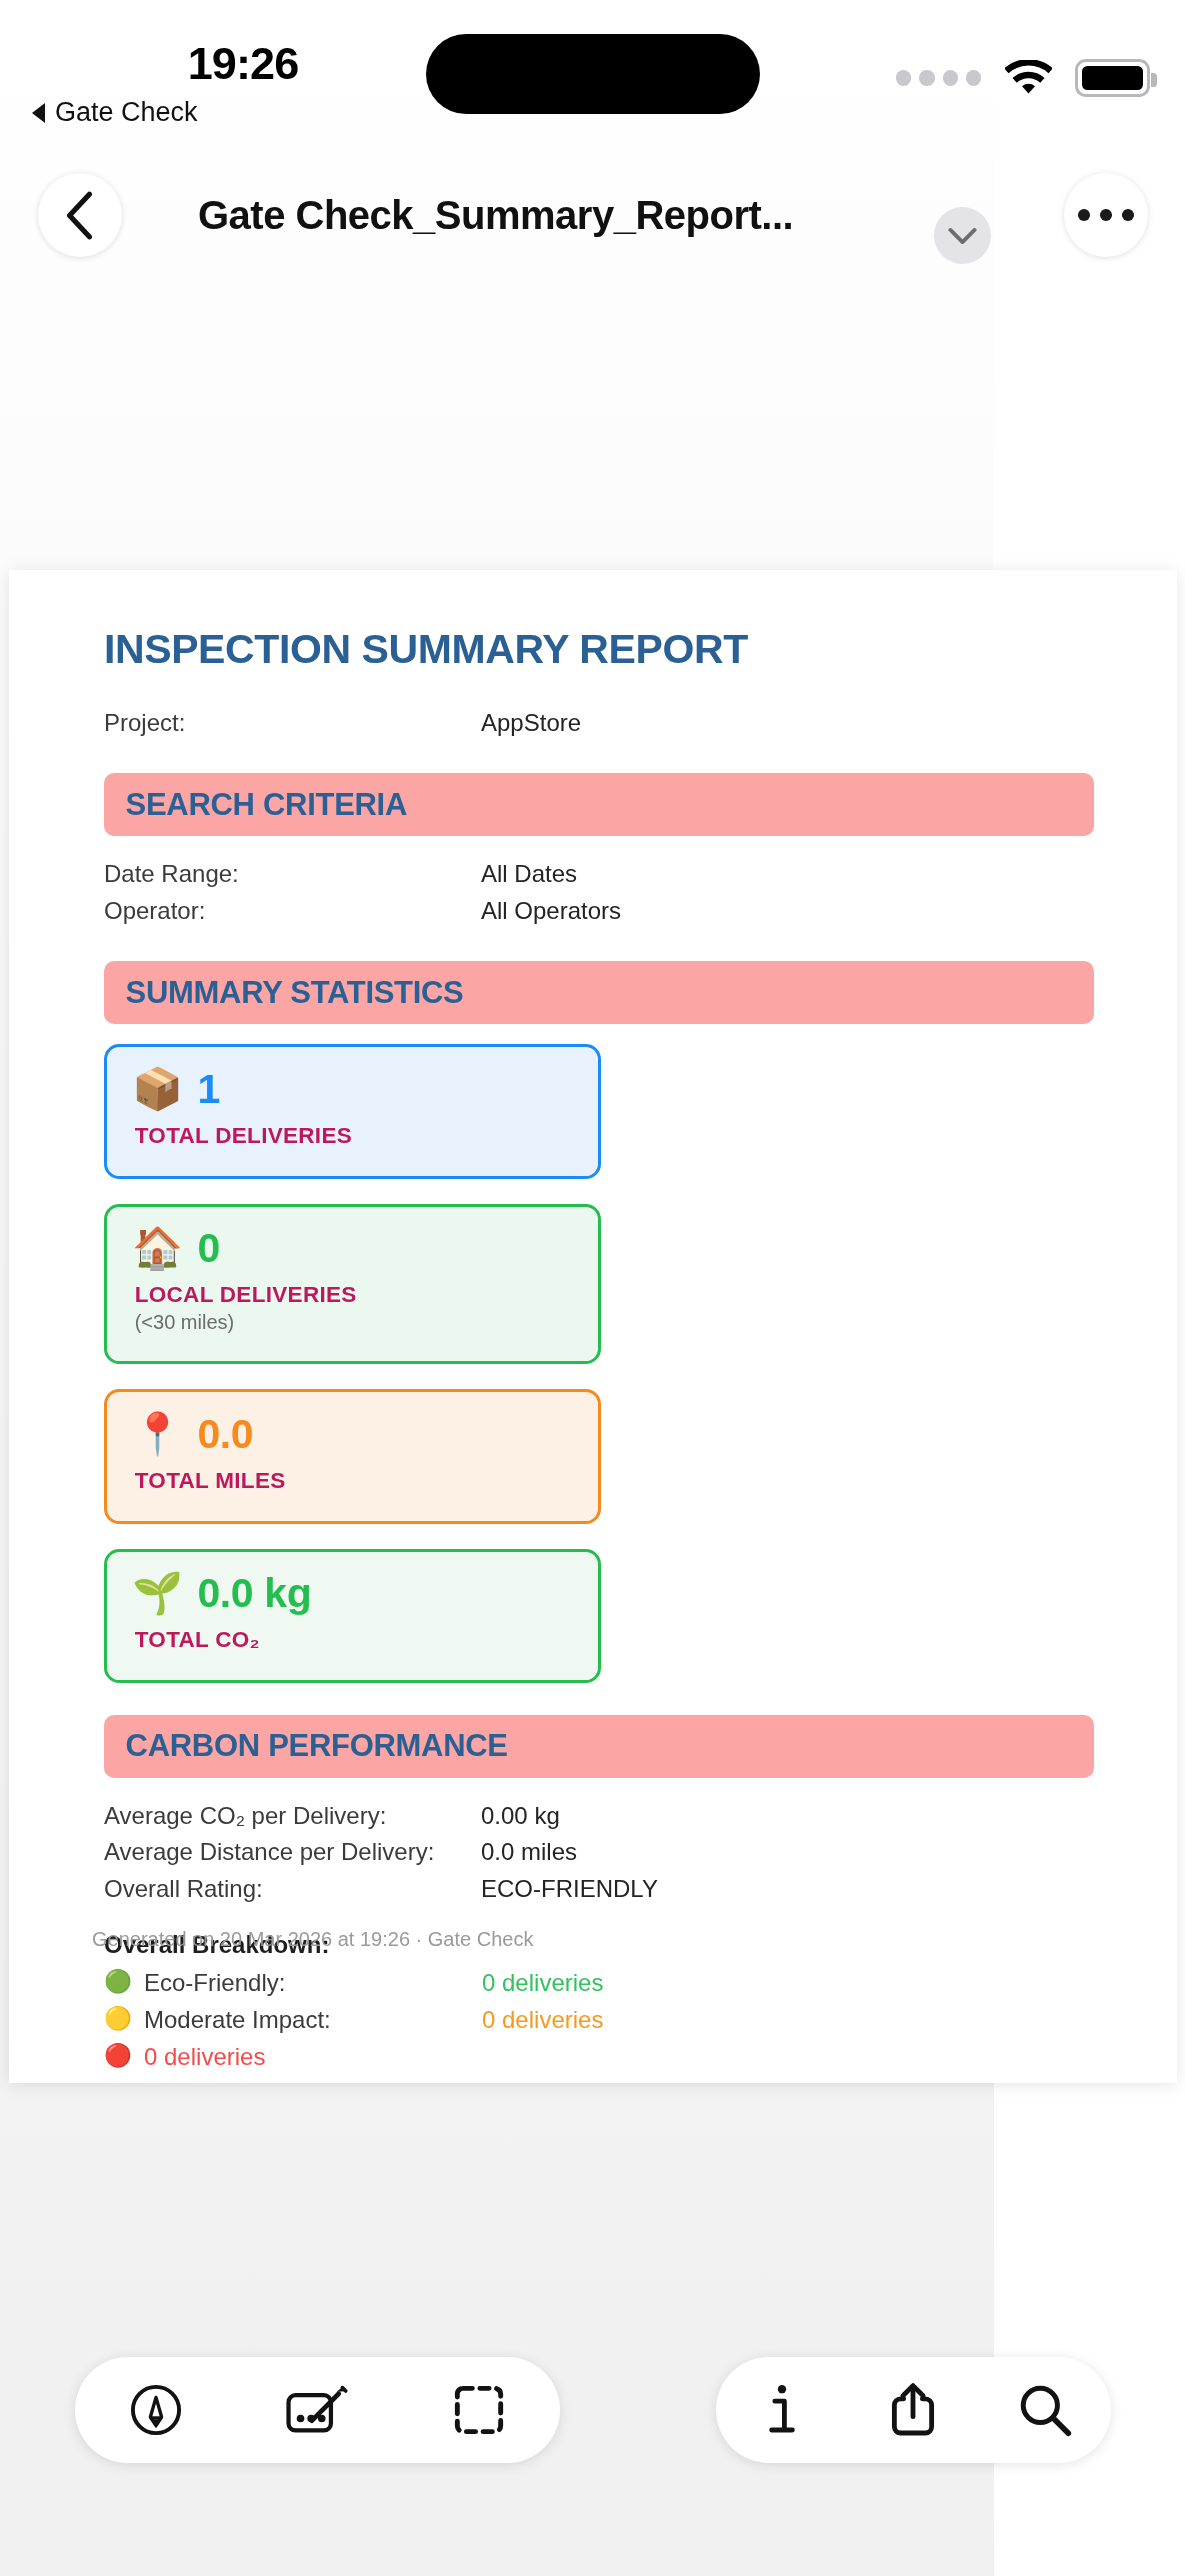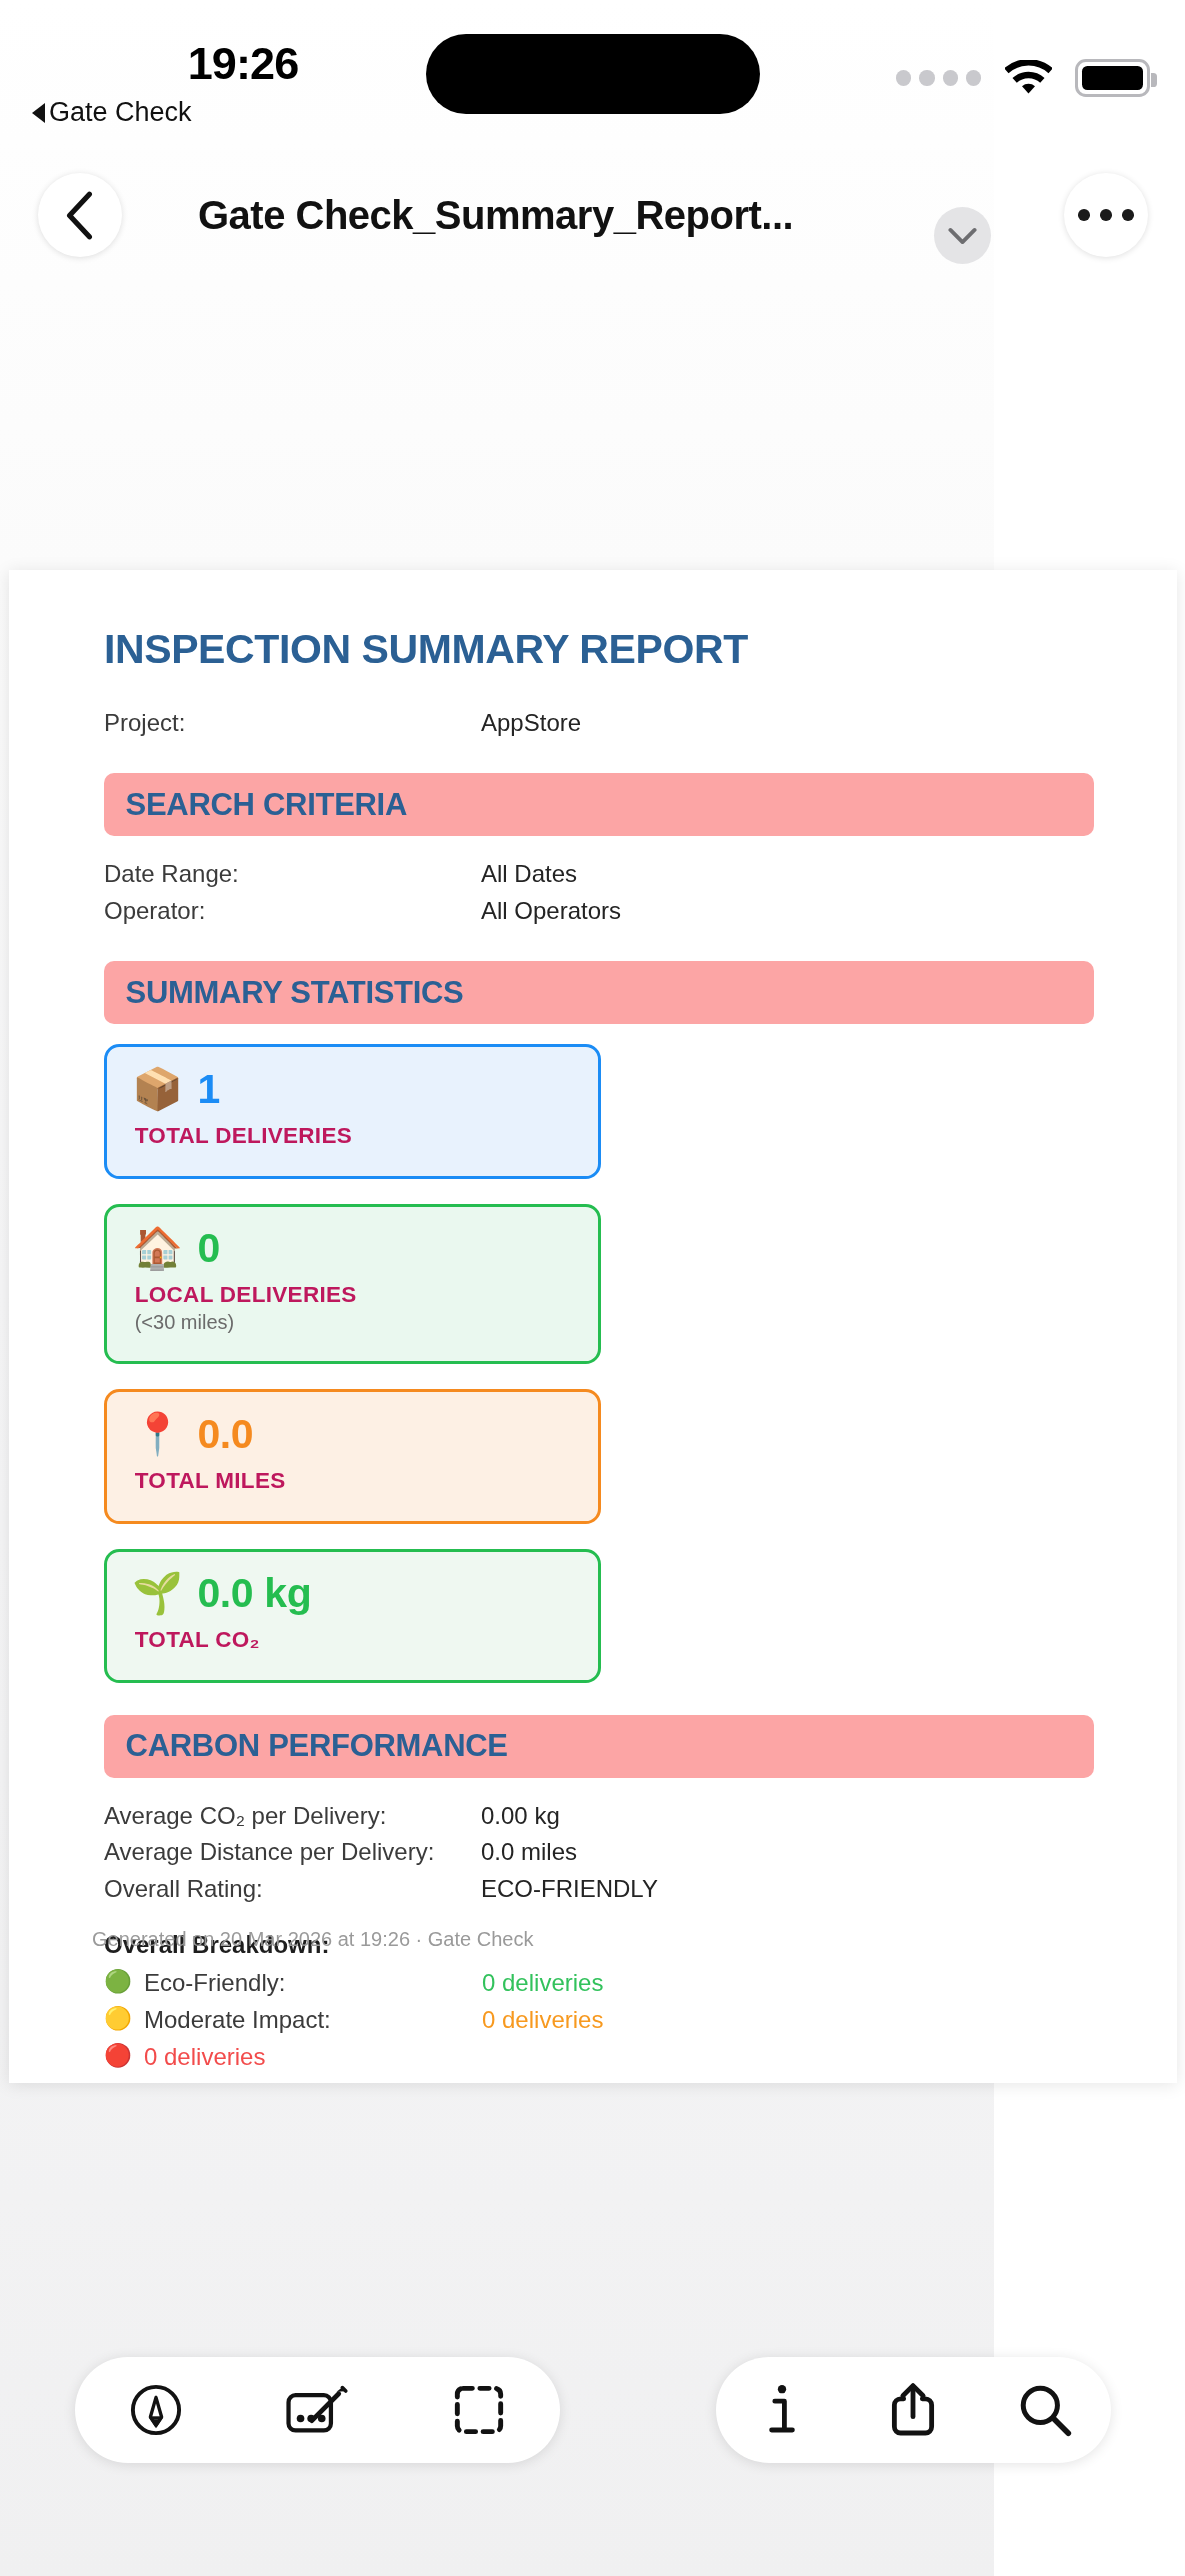--- a/index.html
+++ b/index.html
@@ -15,21 +15,21 @@
   }
 
   
   .statusbar { position:absolute; top:0; left:0; width:1186px; height:153px; }
   .sb-time {
     position:absolute; left:144px; top:38px; width:198px; text-align:center;
     font-size:45px; font-weight:600; color:#000; letter-spacing:-0.9px;
   }
   .sb-back {
     position:absolute; left:32px; top:97px;
-    display:flex; align-items:center; gap:4px;
+    display:flex; align-items:center; gap:10px;
     font-size:27px; color:#111; font-weight:400;
   }
   .sb-back .tri {
     width:0;height:0;border-top:10px solid transparent;border-bottom:10px solid transparent;
     border-right:13.5px solid #111;
   }
   .notch {
     position:absolute; left:426px; top:34px; width:334px; height:80px;
     background:#000; border-radius:40px;
   }

